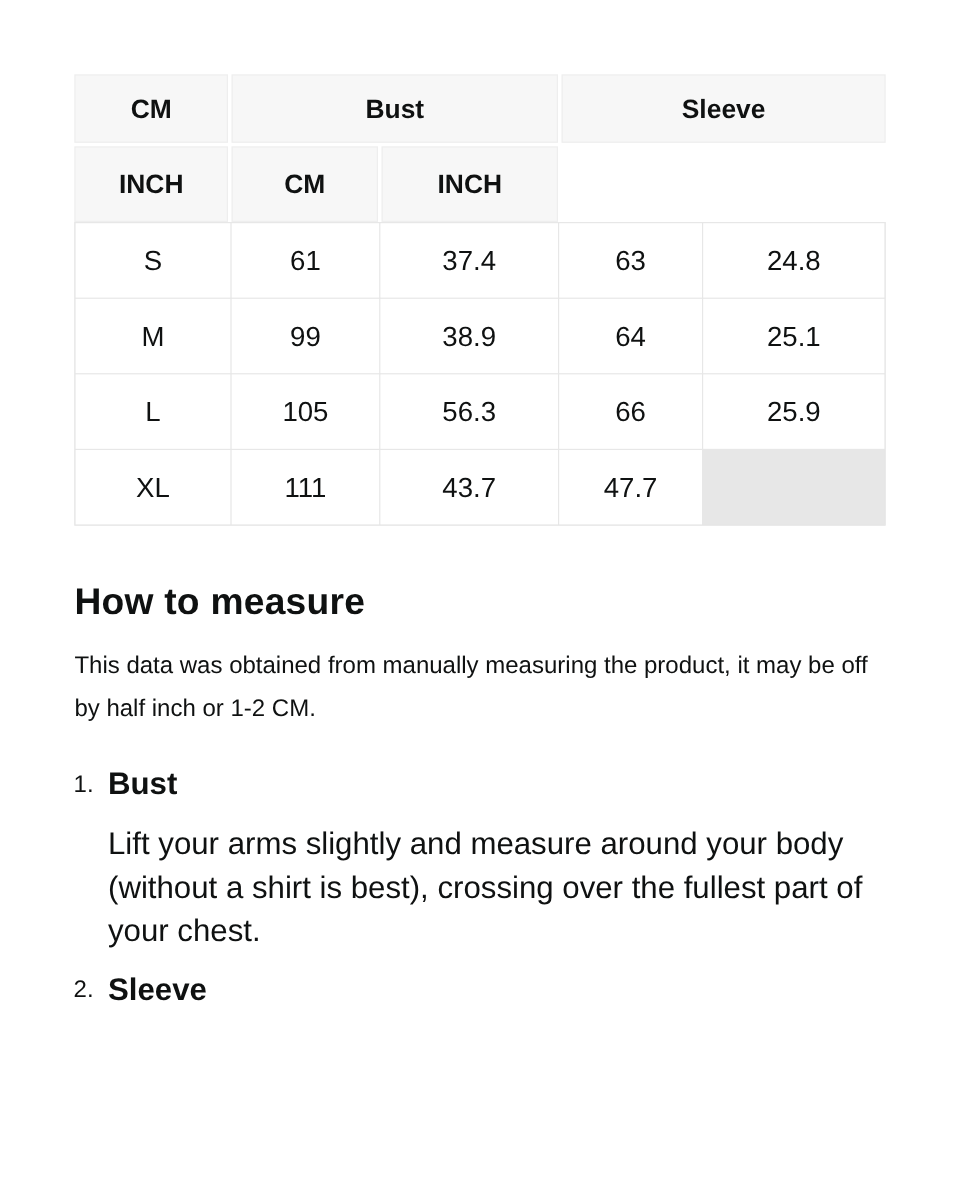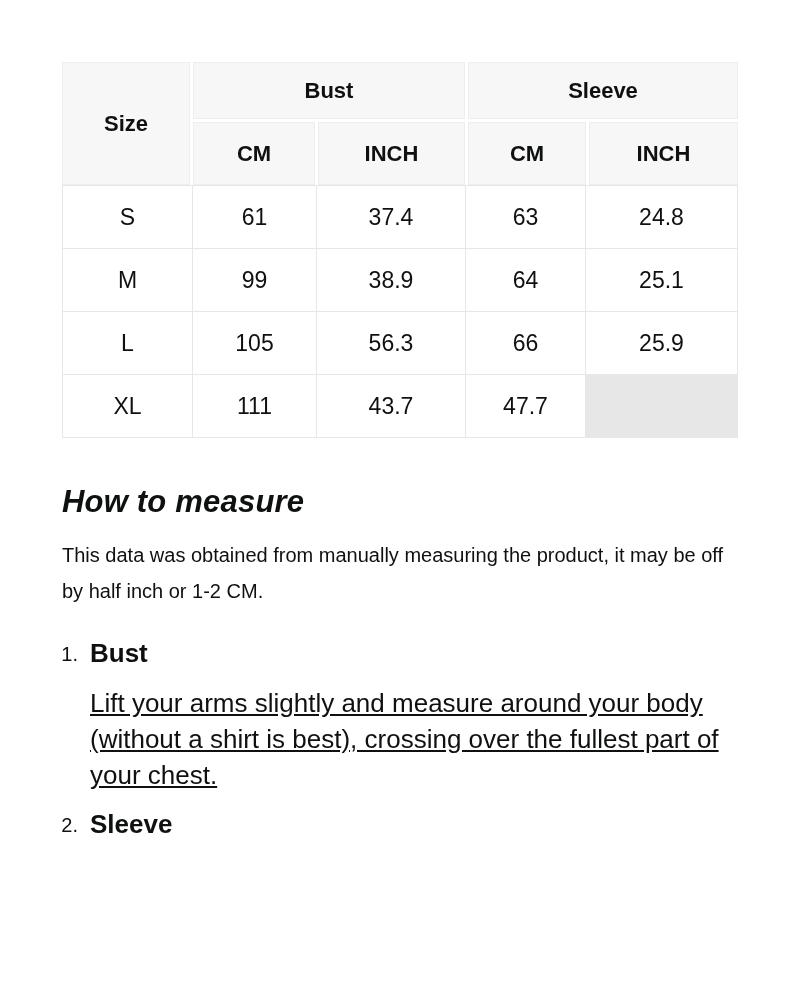--- a/index.html
+++ b/index.html
@@ -55,21 +55,20 @@
   }
 
   
   .measure-section {
     margin: 46px 60px 0 62px;
   }
   .measure-heading {
     font-size: 31px;
     font-weight: 700;
     letter-spacing: 0.2px;
-    font-style: italic;
   }
   .measure-intro {
     margin-top: 17px;
     font-size: 20px;
     line-height: 36px;
     max-width: 680px;
   }
   .measure-list {
     margin-top: 29px;
     margin-left: -5px; 
@@ -88,29 +87,27 @@
   .item-body { margin-left: 12px; }
   .item-title {
     font-size: 26px;
     font-weight: 700;
   }
   .item-text {
     margin-top: 16px;
     font-size: 26px;
     line-height: 36px;
     max-width: 650px;
-    text-decoration: underline;
   }
 </style>
 </head>
 <body>
 
 <div class="size-chart">
   <div class="chart-header">
-    <div class="hcell size-head">Size</div>
     <div class="hcell bust-head">Bust</div>
     <div class="hcell sleeve-head">Sleeve</div>
     <div class="hcell">CM</div>
     <div class="hcell">INCH</div>
     <div class="hcell">CM</div>
     <div class="hcell">INCH</div>
   </div>
 
   <div class="chart-body">
 

